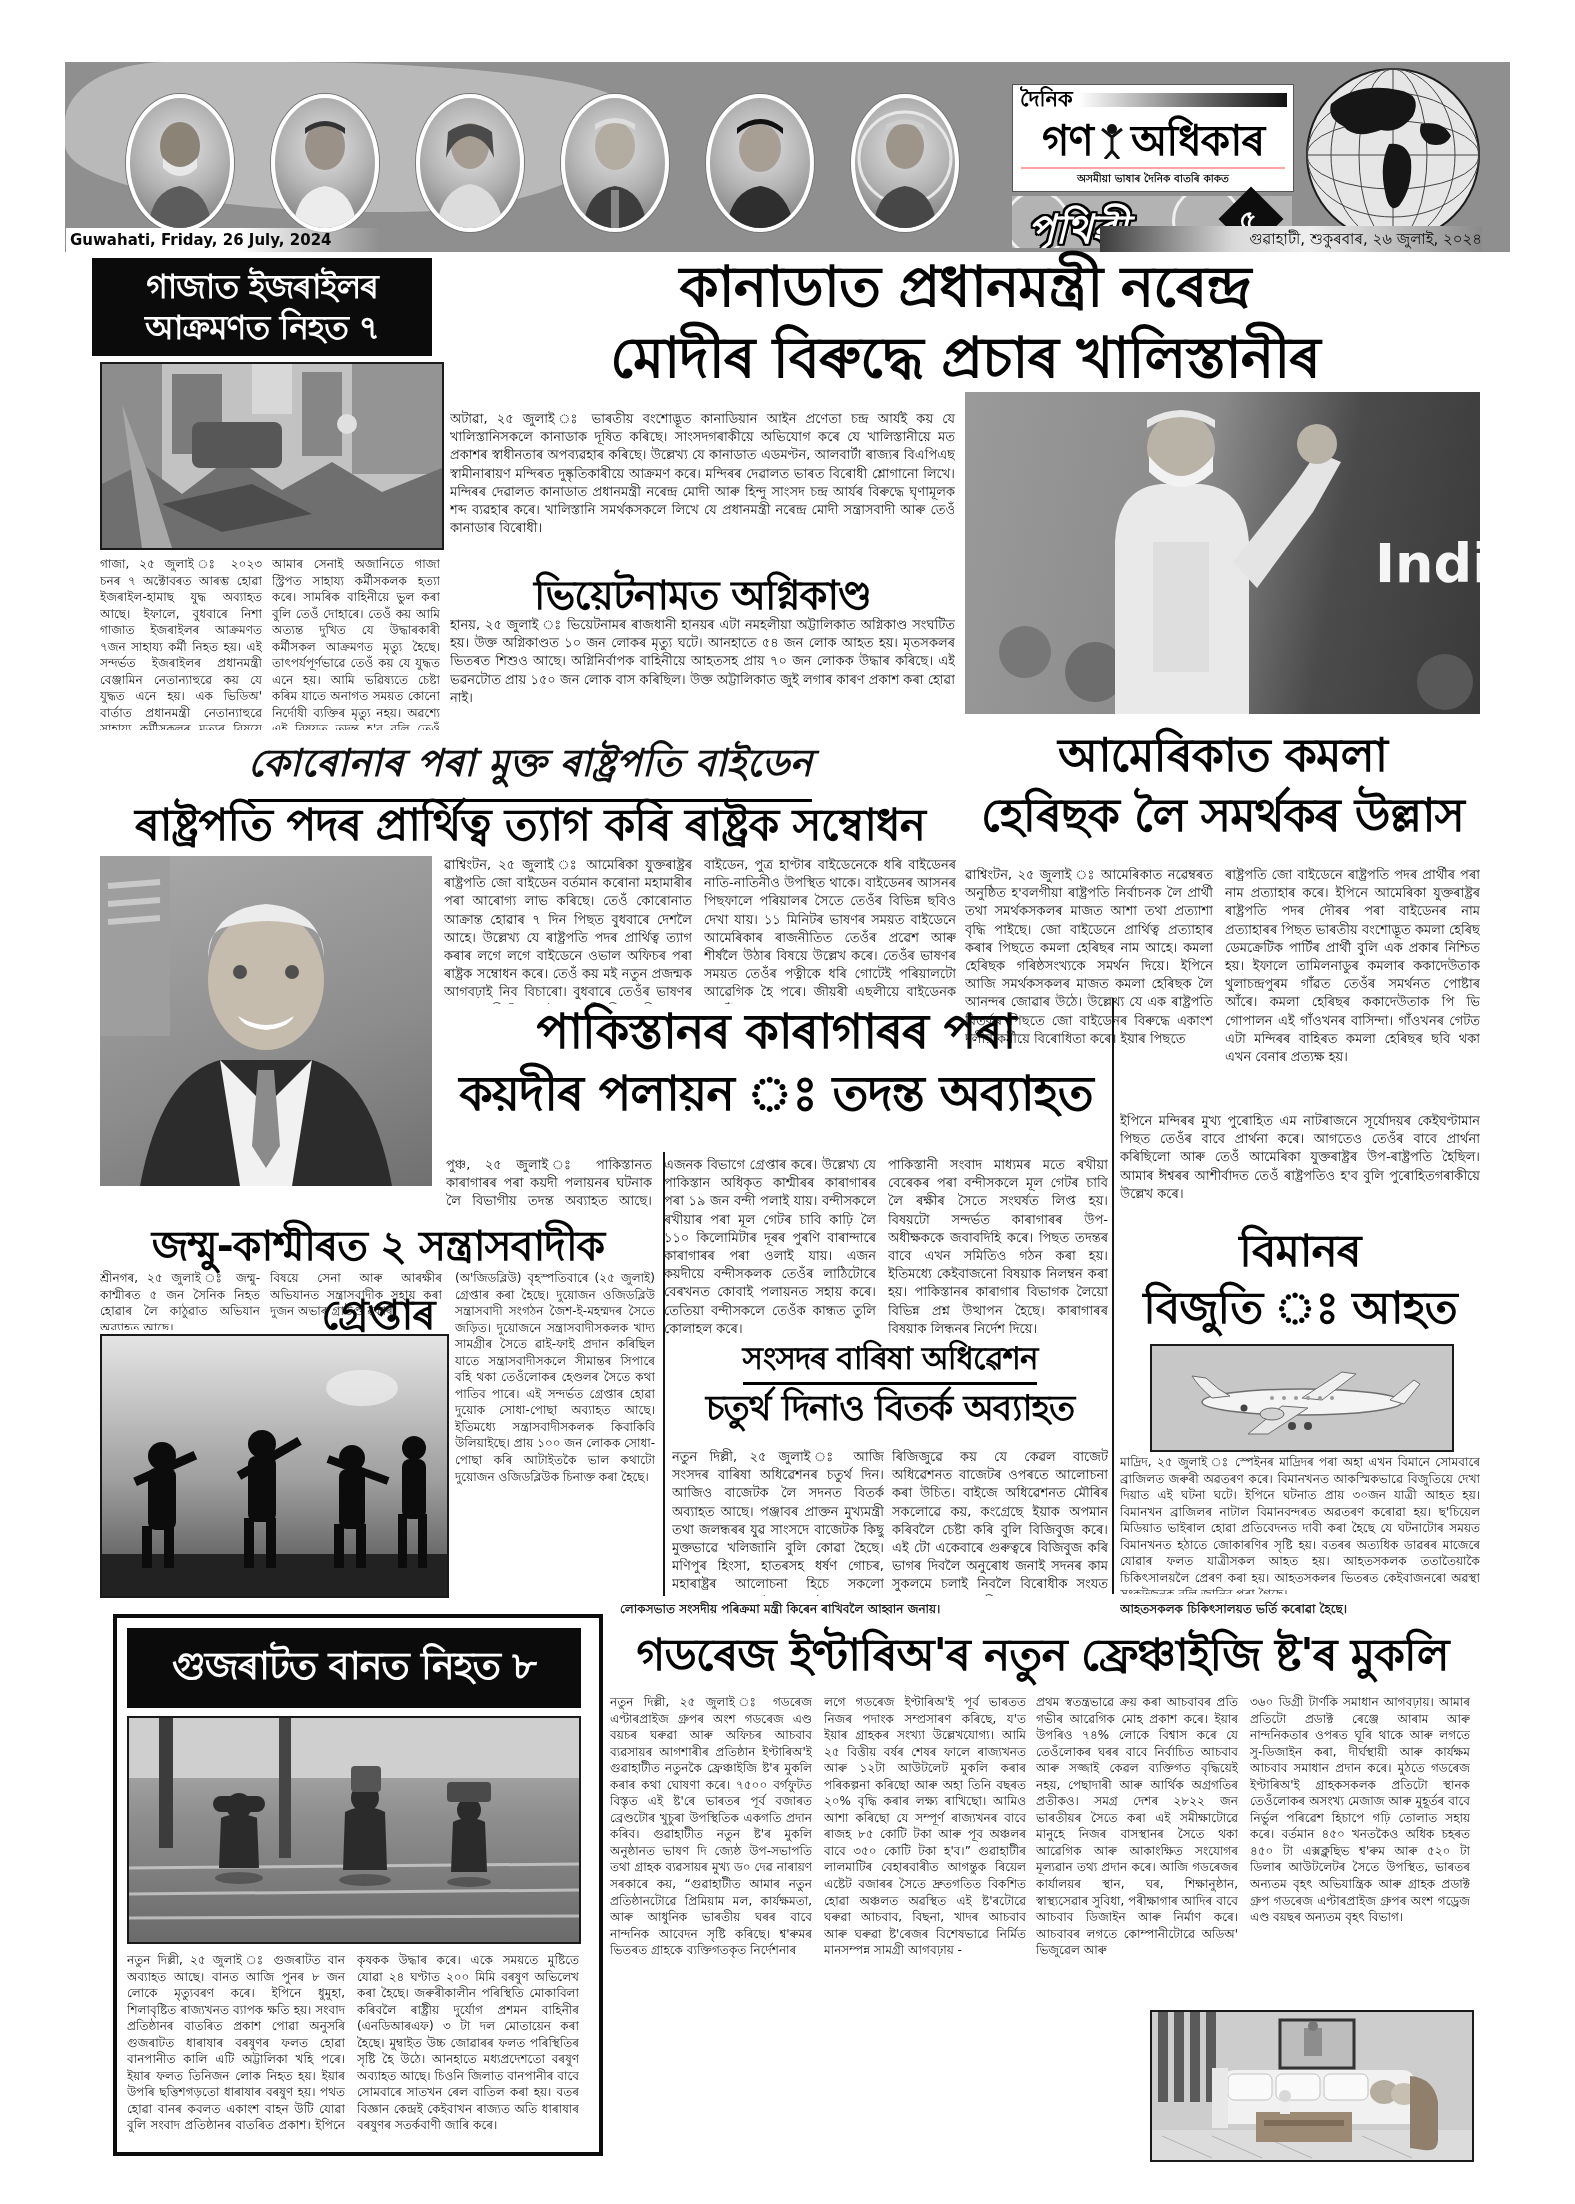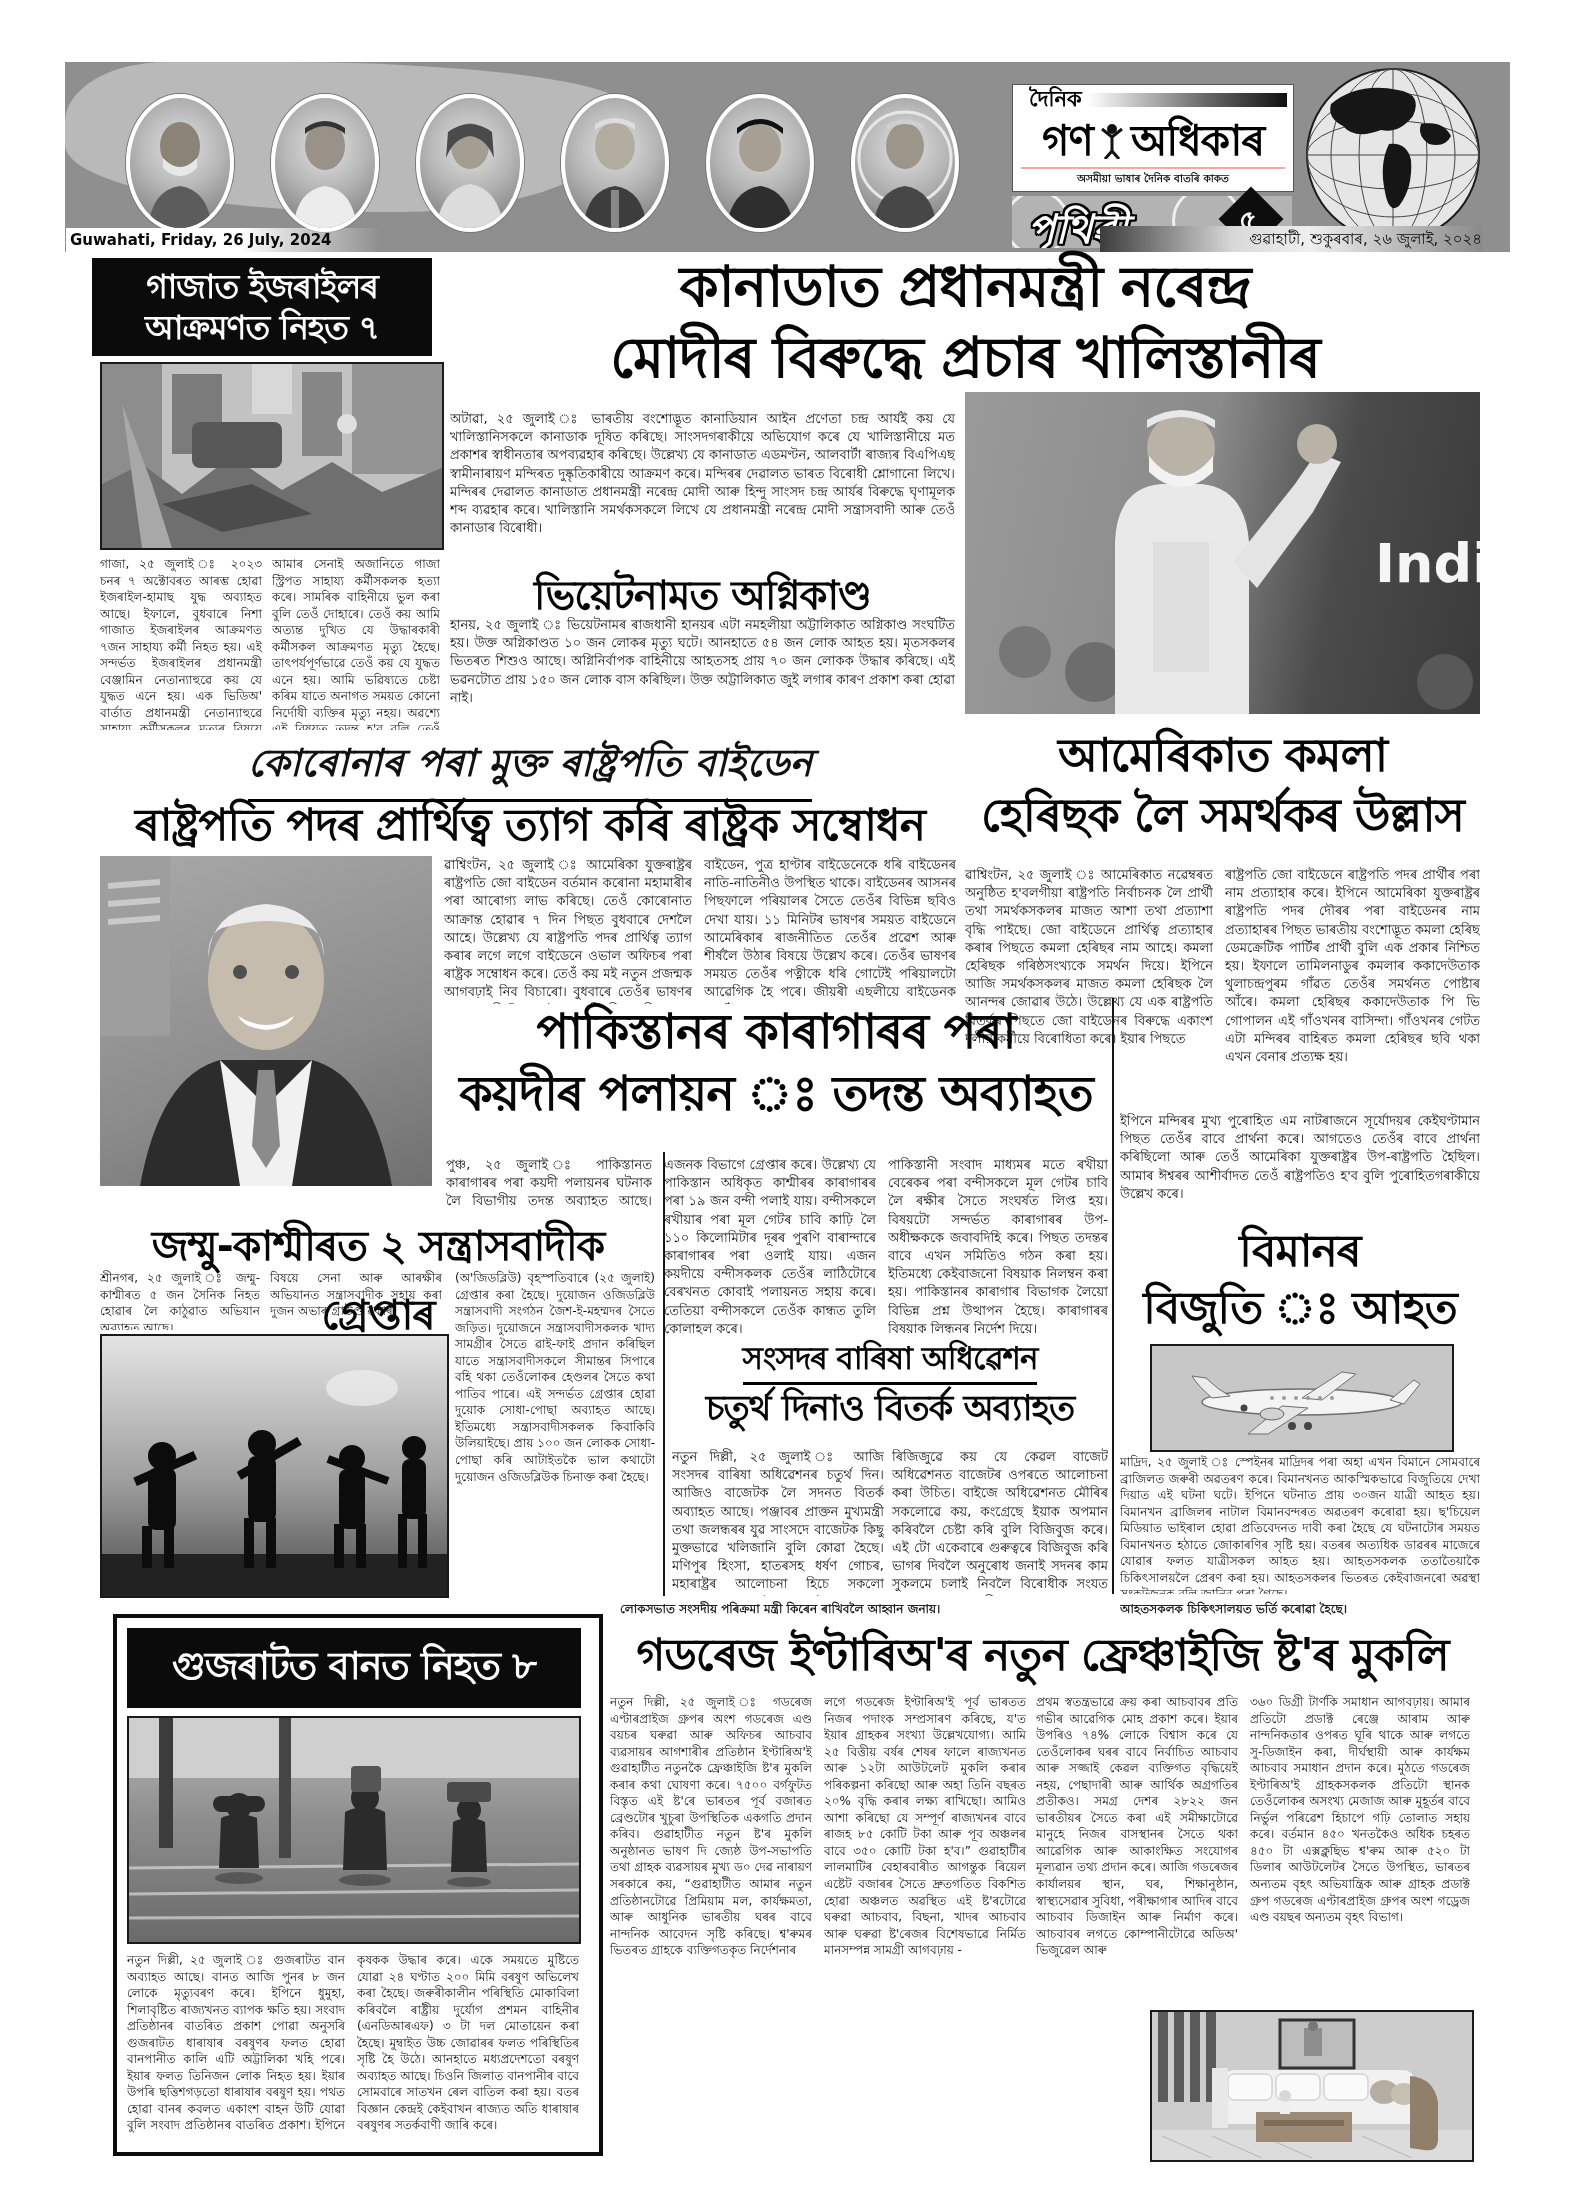--- a/index.html
+++ b/index.html
@@ -9,21 +9,21 @@
   
   #band{left:65px;top:62px;width:1445px;height:190px;background:#8f8f8f;overflow:hidden;}
   .mapblob{position:absolute;left:0;top:0;width:560px;height:150px;background:#b9b9b9;
            border-radius:18% 62% 40% 55%/40% 30% 60% 45%;}
   .portrait{width:100px;height:130px;border:4px solid #fff;border-radius:50%;overflow:hidden;
             background:radial-gradient(circle at 50% 38%,#e2e2e2 0%,#b5b5b5 45%,#6f6f6f 100%);
             box-shadow:0 0 0 1px #777;}
   .bust{position:absolute;left:0;top:0;width:100%;height:100%;}
   #logo{left:1012px;top:84px;width:280px;height:106px;background:#fff;border:1px solid #555;}
   .logo-top{display:flex;align-items:center;height:30px;}
-  .logo-prefix{font-weight:bold;font-size:21px;padding-left:16px;color:#000;}
+  .logo-prefix{font-weight:bold;font-size:21px;padding-left:7px;color:#000;}
   .logo-strip{flex:1;height:14px;margin:0 6px;background:linear-gradient(90deg,#fff,#666 60%,#111);}
   .logo-main{display:flex;align-items:center;justify-content:center;gap:6px;height:52px;}
   .logo-word{font-weight:bold;font-size:42px;letter-spacing:-1px;color:#000;line-height:1;}
   .logo-tag{border-top:2px solid #fca5a5;margin:0 8px;font-size:10.5px;font-weight:bold;text-align:center;padding-top:2px;}
   #prithivi{left:1012px;top:196px;width:280px;height:52px;background:#b3b3b3;overflow:hidden;}
   .swirl{position:absolute;border:3px solid rgba(255,255,255,.8);border-radius:50%;}
   .prithivi-text{position:absolute;left:16px;top:2px;font-size:40px;font-weight:bold;font-style:italic;color:#fff;
      text-shadow:-2px 0 #000,2px 0 #000,0 -2px #000,0 2px #000,-2px -2px #000,2px 2px #000,-2px 2px #000,2px -2px #000;}
   #diamond{left:1228px;top:196px;width:46px;height:46px;background:#0d0d0d;transform:rotate(45deg);}
   #diamond span{position:absolute;left:0;top:4px;width:100%;text-align:center;transform:rotate(-45deg);

